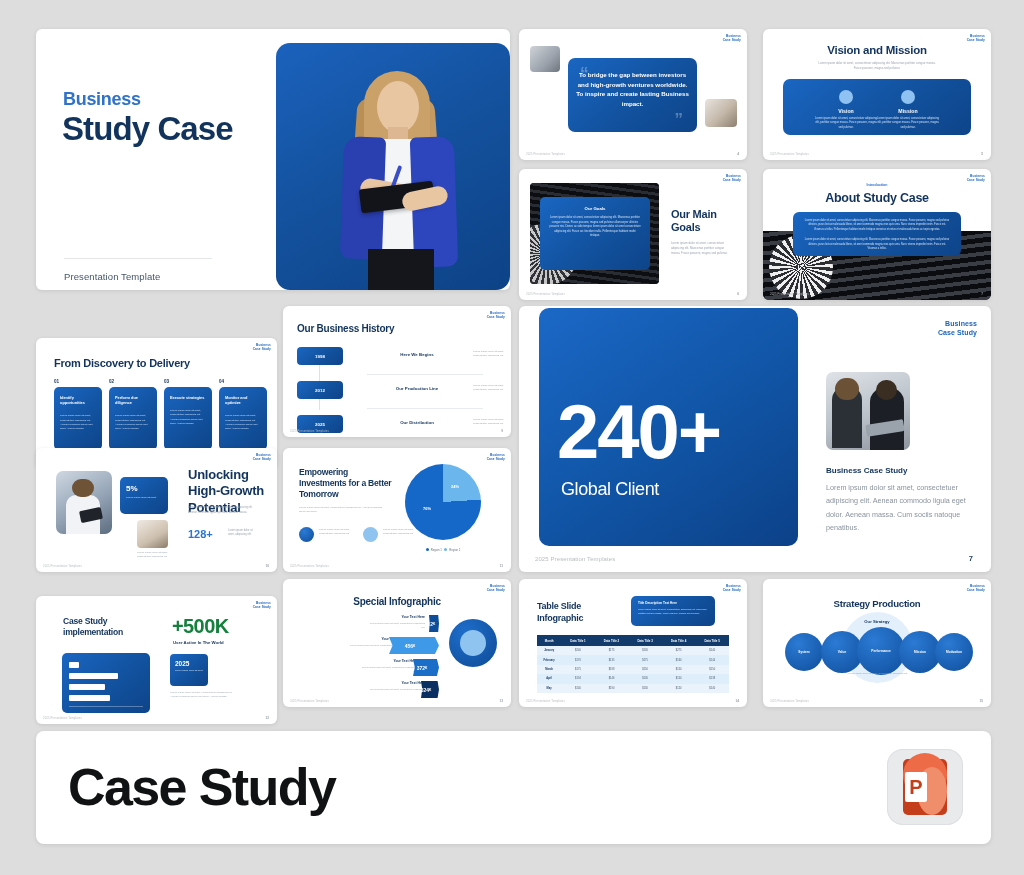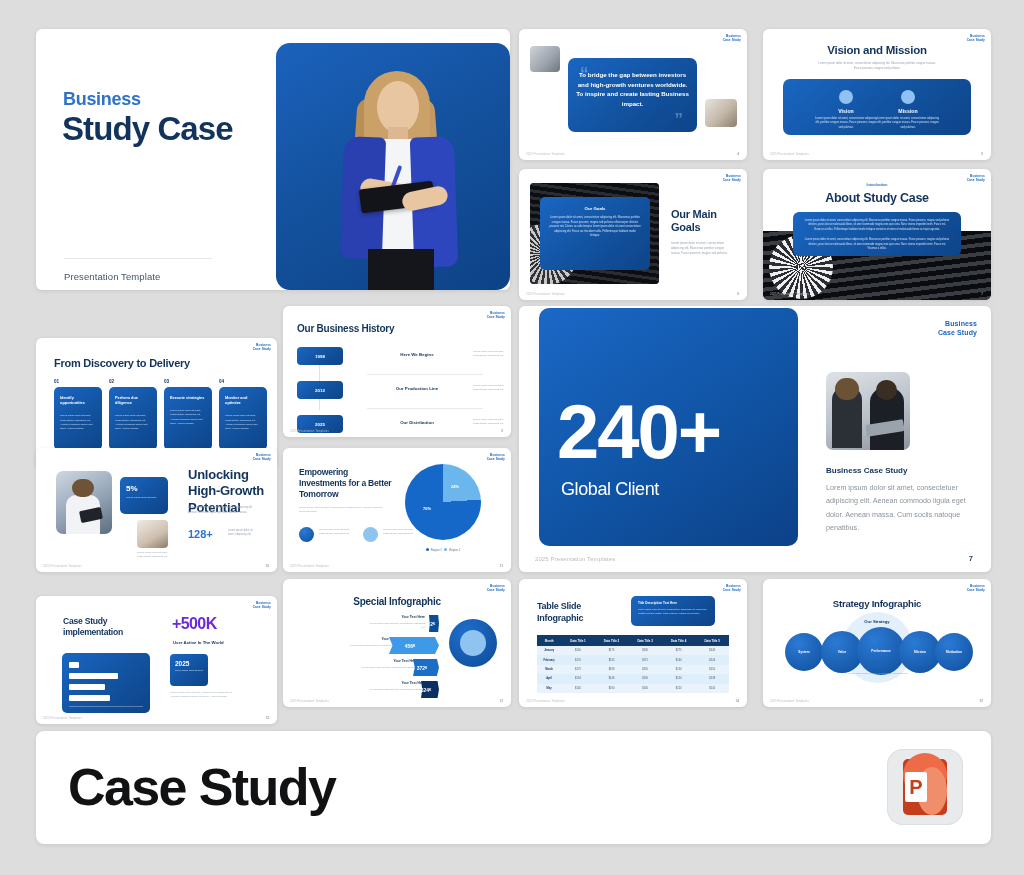--- a/index.html
+++ b/index.html
@@ -187,21 +187,21 @@
   .p-chart { position:absolute; left:122px; top:16px; width:76px; height:76px; border-radius:50%;
     background: conic-gradient(#6cb6ee 0deg 86.4deg, #1668c8 86.4deg 360deg); }
   .p-l1 { position:absolute; left:46px; top:20px; font-size:4px; font-weight:700; color:#fff; }
   .p-l2 { position:absolute; left:18px; top:42px; font-size:4px; font-weight:700; color:#fff; }
   .p-legend { position:absolute; left:122px; top:100px; width:76px; text-align:center; font-size:2.8px; color:#6d7682; }
   .p-legend i { display:inline-block; width:3px; height:3px; border-radius:50%; margin-right:2px; }
 
   
   #s-impl { left: 36px; top: 596px; width: 241px; height: 128px; }
   .i-title { position:absolute; left:27px; top:20px; width:86px; font-size:8.6px; line-height:1.3; }
-  .i-big { position:absolute; left:136px; top:19px; font-size:16px; font-weight:800; color:#6d28d9; letter-spacing:-.6px; }
+  .i-big { position:absolute; left:136px; top:19px; font-size:20px; font-weight:800; color:#15803d; letter-spacing:-.6px; }
   .i-bsub { position:absolute; left:137px; top:44px; font-size:4.3px; font-weight:800; color:#12335c; }
   .i-chart { position:absolute; left:26px; top:57px; width:88px; height:60px; border-radius:5px; padding:9px 7px; }
   .ic-bar { height:6px; background:#fff; border-radius:1px; margin-bottom:5px; }
   .ic-axis { position:absolute; left:7px; right:7px; bottom:6px; height:1px; background:rgba(255,255,255,.30); }
   .i-badge { position:absolute; left:134px; top:58px; width:38px; height:32px; border-radius:4px; padding:6px 5px; }
   .i-badge .n { font-size:6.5px; font-weight:800; color:#fff; margin-bottom:2px; }
   .i-badge .p { font-size:2.3px; line-height:1.6; color:#cfe0f5; }
   .i-desc { position:absolute; left:134px; top:95px; width:66px; font-size:2.5px; line-height:1.75; }
 
   
@@ -629,21 +629,21 @@
     </div>
     <div class="footer">2025    Presentation Templates</div>
     <div class="pagenum">13</div>
   </div>
 
   <div class="slide" id="s-strat">
     <div class="brand">
       <span>Business</span><br>
       <span>Case Study</span>
     </div>
-    <div class="st-title sm-title">Strategy Infographic</div>
+    <div class="st-title sm-title">Strategy Production</div>
     <div class="st-bg"></div>
     <div class="st-arc">Our Strategy</div>
     <div class="st-node" style="left:22px;  top:54px; width:38px; height:38px;">System</div>
     <div class="st-node" style="left:58px;  top:52px; width:42px; height:42px;">Value</div>
     <div class="st-node" style="left:94px;  top:48px; width:48px; height:48px;">Performance</div>
     <div class="st-node" style="left:136px; top:52px; width:42px; height:42px;">Mission</div>
     <div class="st-node" style="left:172px; top:54px; width:38px; height:38px;">Motivation</div>
     <div class="st-desc lorem">Lorem ipsum dolor sit amet, consectetuer adipiscing elit.</div>
     <div class="footer">2025    Presentation Templates</div>
     <div class="pagenum">15</div>

